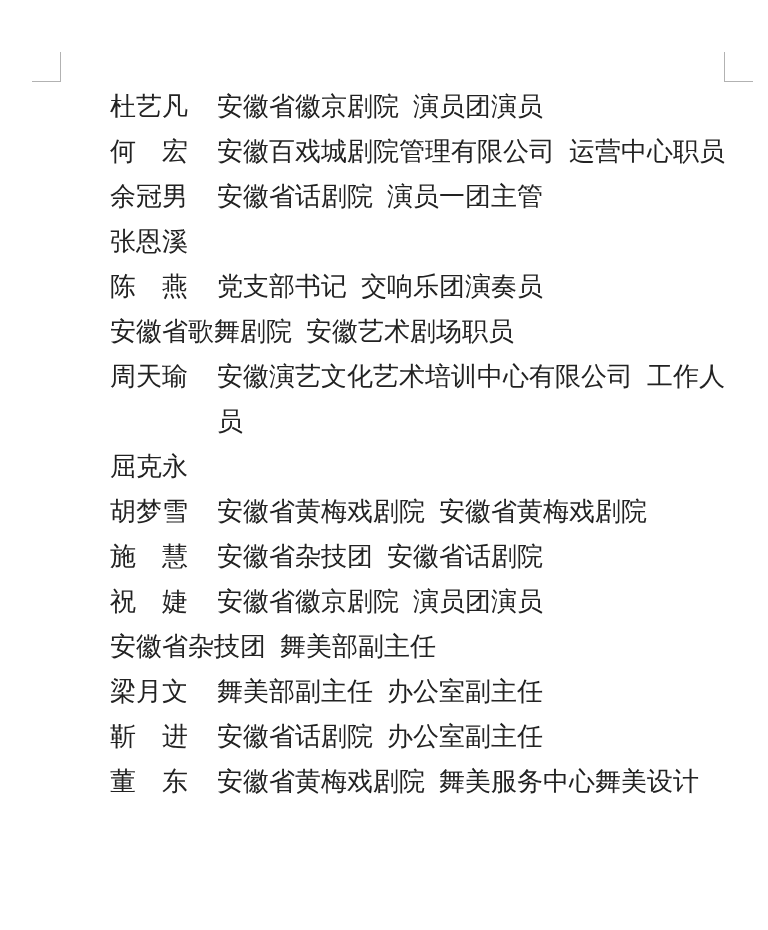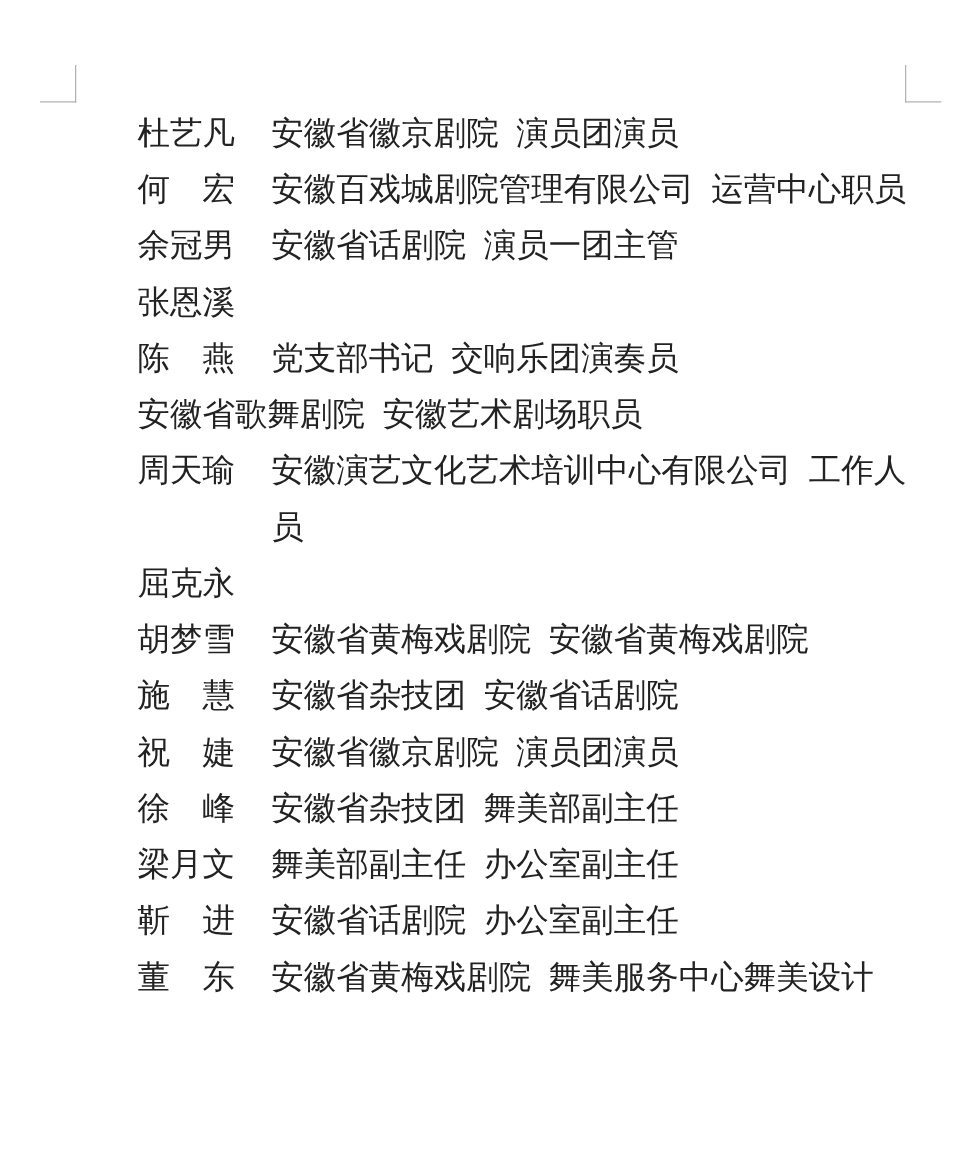--- a/index.html
+++ b/index.html
@@ -123,21 +123,20 @@
       <span class="entry-name">施　慧</span>
       <span class="entry-body"><span class="entry-org">安徽省杂技团</span><span class="entry-title">安徽省话剧院</span></span>
     </div>
 
     <div class="entry">
       <span class="entry-name">祝　婕</span>
       <span class="entry-body"><span class="entry-org">安徽省徽京剧院</span><span class="entry-title">演员团演员</span></span>
     </div>
 
     <div class="entry">
-      <span class="entry-name">徐　峰</span>
       <span class="entry-body"><span class="entry-org">安徽省杂技团</span><span class="entry-title">舞美部副主任</span></span>
     </div>
 
     <div class="entry">
       <span class="entry-name">梁月文</span>
       <span class="entry-body"><span class="entry-org">舞美部副主任</span><span class="entry-title">办公室副主任</span></span>
     </div>
 
     <div class="entry">
       <span class="entry-name">靳　进</span>

